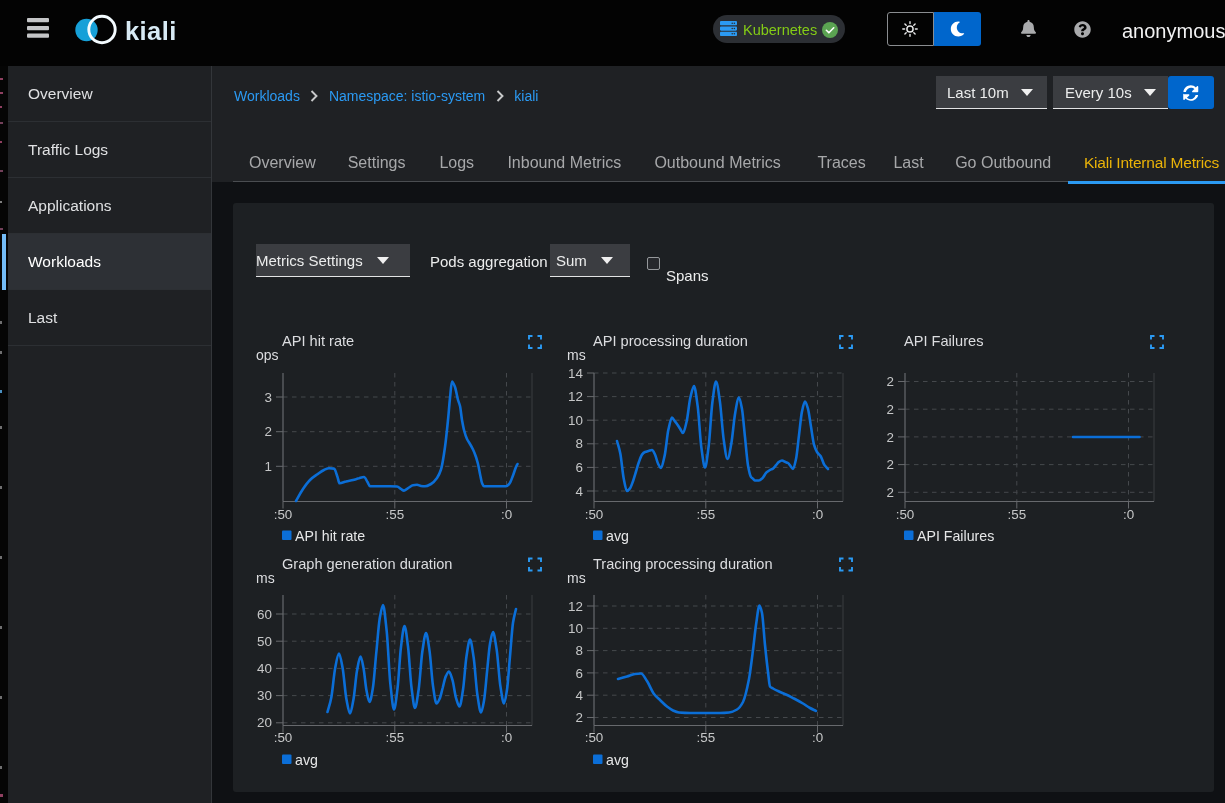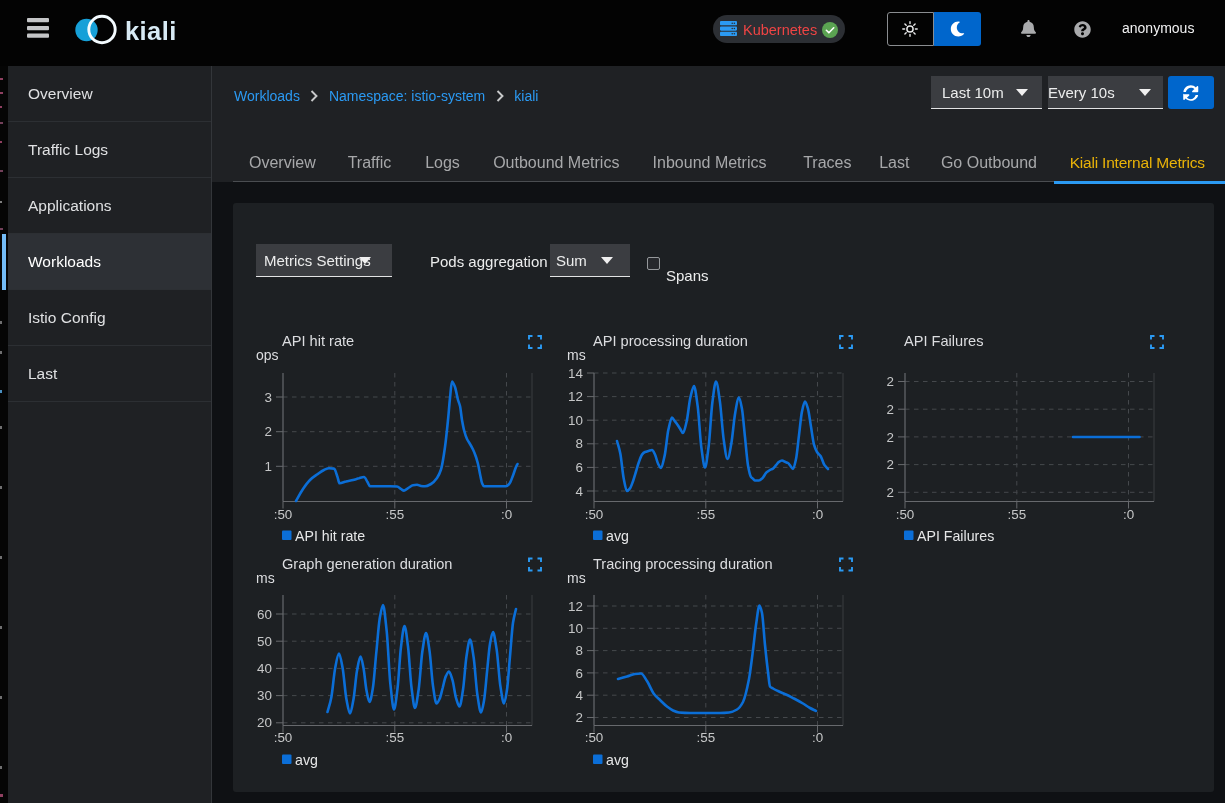--- a/index.html
+++ b/index.html
@@ -35,21 +35,21 @@
   </svg>
   <svg class="abs" style="left:72px;top:13px" width="120" height="34" viewBox="0 0 120 34">
     <circle cx="14.5" cy="17" r="11.2" fill="#16a0d8"></circle>
     <circle cx="30" cy="16.5" r="13.2" fill="none" stroke="#f3fbff" stroke-width="2.9"></circle>
     <text x="53" y="26.5" font-size="25.5" font-weight="bold" fill="#d8eaf4" letter-spacing="0.4">kiali</text>
   </svg>
   <div class="abs" style="left:713px;top:15px;width:132px;height:28px;background:#2c2f34;border-radius:14px"></div>
   <svg class="abs" style="left:720px;top:20px" width="17" height="17" viewBox="0 0 512 512">
     <path fill="#2b9af3" d="M480 160H32c-17.67 0-32-14.33-32-32V64c0-17.67 14.33-32 32-32h448c17.67 0 32 14.33 32 32v64c0 17.67-14.33 32-32 32zm-48-88c-13.25 0-24 10.74-24 24 0 13.25 10.75 24 24 24s24-10.75 24-24c0-13.26-10.75-24-24-24zm-64 0c-13.25 0-24 10.74-24 24 0 13.25 10.75 24 24 24s24-10.75 24-24c0-13.26-10.75-24-24-24zm112 248H32c-17.67 0-32-14.33-32-32v-64c0-17.67 14.33-32 32-32h448c17.67 0 32 14.33 32 32v64c0 17.67-14.33 32-32 32zm-48-88c-13.25 0-24 10.74-24 24 0 13.25 10.75 24 24 24s24-10.75 24-24c0-13.26-10.75-24-24-24zm-64 0c-13.25 0-24 10.74-24 24 0 13.25 10.75 24 24 24s24-10.75 24-24c0-13.26-10.75-24-24-24zm112 248H32c-17.67 0-32-14.33-32-32v-64c0-17.67 14.33-32 32-32h448c17.67 0 32 14.33 32 32v64c0 17.67-14.33 32-32 32zm-48-88c-13.25 0-24 10.74-24 24 0 13.25 10.75 24 24 24s24-10.75 24-24c0-13.26-10.75-24-24-24zm-64 0c-13.25 0-24 10.74-24 24 0 13.25 10.75 24 24 24s24-10.75 24-24c0-13.26-10.75-24-24-24z"></path>
   </svg>
-  <div class="abs" style="left:743px;top:21.5px;font-size:14.5px;color:#ef4444">Kubernetes</div>
+  <div class="abs" style="left:743px;top:21.5px;font-size:14.5px;color:#84cc16">Kubernetes</div>
   <svg class="abs" style="left:822px;top:22px" width="16" height="16" viewBox="0 0 512 512">
     <circle cx="256" cy="256" r="256" fill="#5ba352"></circle>
     <path d="M140 265l80 80 155 -160" fill="none" stroke="#fff" stroke-width="52" stroke-linecap="round" stroke-linejoin="round"></path>
   </svg>
   <div class="abs" style="left:887px;top:12px;width:47px;height:34px;background:#030303;border:1px solid #8a8d90;border-radius:3px 0 0 3px"></div>
   <div class="abs" style="left:934px;top:12px;width:47px;height:34px;background:#0066cc;border-radius:0 3px 3px 0"></div>
   <svg class="abs" style="left:902px;top:21px" width="16" height="16" viewBox="0 0 16 16">
     <circle cx="8" cy="8" r="3.1" fill="none" stroke="#e8e9ea" stroke-width="1.5"></circle>
     <g stroke="#e8e9ea" stroke-width="1.4" stroke-linecap="round">
       <line x1="8" y1="0.8" x2="8" y2="2.6"></line>
@@ -64,21 +64,21 @@
   </svg>
   <svg class="abs" style="left:950px;top:21px" width="15" height="16" viewBox="0 0 512 512">
     <path fill="#fff" d="M283.211 512c78.962 0 151.079-35.925 198.857-94.792 7.068-8.708-.639-21.43-11.562-19.35-124.203 23.654-238.262-71.576-238.262-196.954 0-72.222 38.662-138.635 101.498-174.394 9.686-5.512 7.25-20.197-3.756-22.23A258.156 258.156 0 0 0 283.211 0c-141.309 0-256 114.511-256 256 0 141.309 114.511 256 256 256z"></path>
   </svg>
   <svg class="abs" style="left:1021px;top:20px" width="15" height="17" viewBox="0 0 448 512">
     <path fill="#a9aaac" d="M224 512c35.32 0 63.97-28.65 63.97-64H160.03c0 35.35 28.65 64 63.97 64zm215.39-149.71c-19.32-20.76-55.47-51.99-55.47-154.29 0-77.7-54.48-139.9-127.94-155.16V32c0-17.67-14.32-32-31.98-32s-31.98 14.33-31.98 32v20.84C118.56 68.1 64.08 130.3 64.08 208c0 102.3-36.15 133.53-55.47 154.29-6 6.45-8.66 14.16-8.61 21.71.11 16.4 12.98 32 32.1 32h383.8c19.12 0 32-15.6 32.1-32 .05-7.55-2.61-15.27-8.61-21.71z"></path>
   </svg>
   <svg class="abs" style="left:1074px;top:21px" width="17" height="17" viewBox="0 0 512 512">
     <path fill="#a9aaac" d="M504 256c0 136.997-111.043 248-248 248S8 392.997 8 256C8 119.083 119.043 8 256 8s248 111.083 248 248zM262.655 90c-54.497 0-89.255 22.957-116.549 63.758-3.536 5.286-2.353 12.415 2.715 16.258l34.699 26.31c5.205 3.947 12.621 3.008 16.665-2.122 17.864-22.658 30.113-35.797 57.303-35.797 20.429 0 45.698 13.148 45.698 32.958 0 14.976-12.363 22.667-32.534 33.976C247.128 238.528 216 254.941 216 296v4c0 6.627 5.373 12 12 12h56c6.627 0 12-5.373 12-12v-1.333c0-28.462 83.186-29.647 83.186-106.667 0-58.002-60.165-102-116.531-102zM256 338c-25.365 0-46 20.635-46 46 0 25.364 20.635 46 46 46s46-20.636 46-46c0-25.365-20.635-46-46-46z"></path>
   </svg>
-  <div class="abs" style="left:1122px;top:20px;font-size:14px;color:#f2f2f3">anonymous</div>
+  <div class="abs" style="left:1122px;top:20px;font-size:20px;color:#f2f2f3">anonymous</div>
 </div>
 <div id="strip">
   <div class="abs" style="left:0;top:12px;width:3px;height:2px;background:#8f4061"></div>
   <div class="abs" style="left:0;top:26px;width:3px;height:2px;background:#8f4061"></div>
   <div class="abs" style="left:0;top:40px;width:2px;height:2px;background:#8f4061"></div>
   <div class="abs" style="left:0;top:56px;width:3px;height:2px;background:#73405a"></div>
   <div class="abs" style="left:0;top:75px;width:2px;height:2px;background:#8f4061"></div>
   <div class="abs" style="left:0;top:104px;width:3px;height:2px;background:#73405a"></div>
   <div class="abs" style="left:0;top:135px;width:2px;height:2px;background:#7f7f7f"></div>
   <div class="abs" style="left:0;top:162px;width:3px;height:2px;background:#73405a"></div>
@@ -91,58 +91,57 @@
   <div class="abs" style="left:0;top:560px;width:2px;height:3px;background:#6f6f70"></div>
   <div class="abs" style="left:0;top:630px;width:2px;height:3px;background:#6f6f70"></div>
   <div class="abs" style="left:0;top:700px;width:2px;height:3px;background:#6f6f70"></div>
   <div class="abs" style="left:0;top:728px;width:3px;height:3px;background:#8f4061"></div>
 </div>
 <div id="sidebar">
   <div class="nav-item">Overview</div>
   <div class="nav-item">Traffic Logs</div>
   <div class="nav-item">Applications</div>
   <div class="nav-item sel">Workloads</div>
-  <div class="nav-item">Istio Config</div>
   <div class="nav-item">Last</div>
 </div>
 <div id="topsec">
   <div id="breadcrumb">
     <span>Workloads</span>
     <svg class="sep" style="margin:0 10.5px" width="8" height="12" viewBox="0 0 8 12">
         <path d="M1.5 1 L6.5 6 L1.5 11" fill="none" stroke="#c8c9ca" stroke-width="1.9"></path>
       </svg>
     <span>Namespace: istio-system</span>
     <svg class="sep" style="margin:0 10.5px" width="8" height="12" viewBox="0 0 8 12">
         <path d="M1.5 1 L6.5 6 L1.5 11" fill="none" stroke="#c8c9ca" stroke-width="1.9"></path>
       </svg>
     <span>kiali</span>
   </div>
   <div id="toolbar">
     <div class="pfselect" style="width:111px;padding-left:11px;margin-right:6px">Last 10m<span class="caret" style="right:14px;top:13px"></span></div>
-    <div class="pfselect" style="width:115px;padding-left:0;margin-right:5px">Every 10s<span class="caret" style="right:12px;top:13px"></span></div>
+    <div class="pfselect" style="width:115px;padding-left:12px;">Every 10s<span class="caret" style="right:12px;top:13px"></span></div>
     <div style="width:46px;height:33px;background:#0066cc;border-radius:3px;display:flex;align-items:center;justify-content:center">
       <svg width="16" height="16" viewBox="0 0 512 512">
           <path fill="#fff" d="M370.72 133.28C339.458 104.008 298.888 88.287 255.848 88c-77.458-.512-144.06 53.312-161.13 127.197-1.293 5.594-6.294 9.803-12.036 9.803H24.103c-7.498 0-13.194-6.807-11.807-14.176C33.933 95.878 131.113 8 248 8c63.614 0 121.216 26.1 163.148 68.143L446.89 40.4C461.99 25.3 488 35.987 488 57.35v150.4c0 13.255-10.745 24-24 24H313.75c-21.362 0-32.045-25.825-16.997-40.944l73.967-73.526zM32 296h150.4c21.362 0 32.045 25.825 16.997 40.944l-73.967 73.527c31.26 29.273 71.83 44.993 114.87 45.28 77.418.512 144.06-53.275 161.13-127.198 1.293-5.594 6.294-9.803 12.036-9.803h58.578c7.498 0 13.194 6.807 11.807 14.176C461.067 416.122 363.887 504 247 504c-63.614 0-121.216-26.1-163.148-68.143L48.11 471.6C33.01 486.7 7 476.013 7 454.65v-150.4c0-13.255 10.745-24 24-24z"></path>
         </svg>
     </div>
   </div>
   <div id="tabs">
     <div class="tab">Overview</div>
-    <div class="tab">Traffic</div>
+    <div class="tab">Settings</div>
     <div class="tab">Logs</div>
+    <div class="tab">Inbound Metrics</div>
     <div class="tab">Outbound Metrics</div>
-    <div class="tab">Inbound Metrics</div>
     <div class="tab">Traces</div>
     <div class="tab">Last</div>
     <div class="tab">Go Outbound</div>
     <div class="tab active">Kiali Internal Metrics</div>
   </div>
 </div>
 <div id="card">
-  <div class="pfselect" style="position:absolute;left:23px;top:41px;width:136px;padding-left:8px">Metrics Settings<span class="caret" style="right:21px;top:13px"></span></div>
+  <div class="pfselect" style="position:absolute;left:23px;top:41px;width:154px;">Metrics Settings<span class="caret" style="right:21px;top:13px"></span></div>
   <div class="ctl-label" style="left:197px;top:50px">Pods aggregation</div>
   <div class="pfselect" style="position:absolute;left:317px;top:41px;width:80px;padding-left:6px">Sum<span class="caret" style="right:17px;top:13px"></span></div>
   <div id="checkbox"></div>
   <div class="ctl-label" style="left:433px;top:64px">Spans</div>
 </div>
 <svg class="chart" style="left:248px;top:328px" width="300" height="222" viewBox="248 328 300 222">
     <text x="282" y="346" font-size="14.6" fill="#dcdde0">API hit rate</text>
     <path d="M529 339.5 V336 H532.5 M537.5 336 H541 V339.5 M541 344.5 V348 H537.5 M532.5 348 H529 V344.5" fill="none" stroke="#2b9af3" stroke-width="1.9"></path>
     <text x="256" y="360" font-size="14" fill="#dcdde0">ops</text>
     <line x1="283" y1="397" x2="532" y2="397" stroke="#45484c" stroke-width="1" stroke-dasharray="4.5 4.5"></line>

